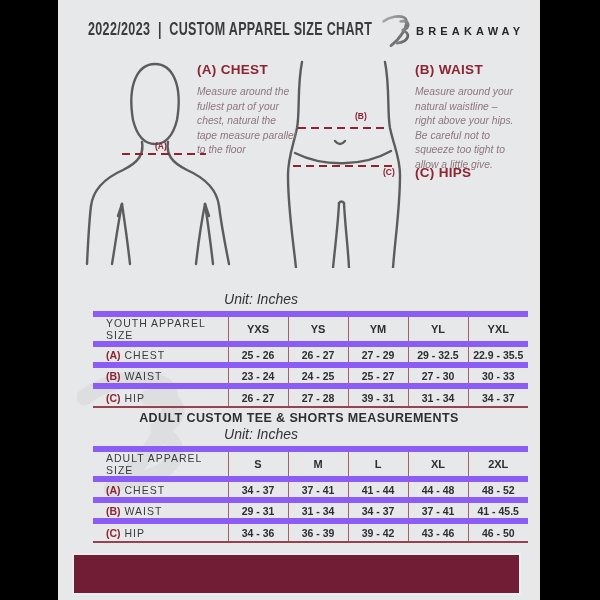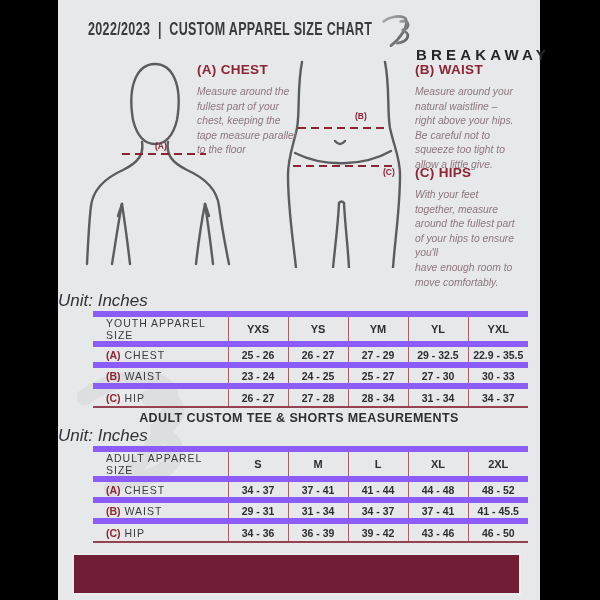--- a/index.html
+++ b/index.html
@@ -15,37 +15,37 @@
     background:#e7e8ea;
   }
   .abs{position:absolute;}
   
   .doc-title{
     left:30px;top:18px;
     font-size:19px;font-weight:700;color:#3b3b3d;letter-spacing:.5px;
     transform:scaleX(.66);transform-origin:left top;white-space:pre;
   }
   .brand{
-    left:358px;top:25px;font-size:15px;font-weight:700;color:#262627;
-    letter-spacing:4.2px;white-space:nowrap;margin-top:21px;
+    left:358px;top:25px;font-size:11px;font-weight:700;color:#262627;
+    letter-spacing:4.2px;white-space:nowrap;
   }
   .logo{left:323px;top:14px;}
   
   .g-head{font-size:13.5px;font-weight:700;color:#8c2433;letter-spacing:.3px;white-space:nowrap;}
   .g-body{
     font-size:10.3px;font-style:italic;color:#8d767c;line-height:1.42;
     white-space:pre-line;
   }
   .marker{font-size:8.5px;font-weight:700;color:#8c2433;}
   .figure svg{display:block;}
   .fig-stroke{fill:none;stroke:#5b5c5e;stroke-width:2.4;stroke-linecap:round;}
   .dashline line{stroke:#8c2433;stroke-width:2.2;}
   
   .sec-title{left:0;width:482px;text-align:center;font-size:12.5px;font-weight:700;color:#2f2f33;letter-spacing:.4px;}
-  .sec-unit{left:0;width:406px;font-size:17px;font-style:italic;color:#333337;}
+  .sec-unit{left:0;width:406px;text-align:center;font-size:14px;font-style:italic;color:#333337;}
   
   table.size{
     border-collapse:collapse;table-layout:fixed;width:435px;
     font-family:"Liberation Sans", sans-serif;
   }
   table.size td{
     border-top:6px solid #8b5cf6;text-align:center;vertical-align:middle;
     font-size:10.5px;color:#2e2e32;padding:0;
   }
   table.size tr:last-child td{border-bottom:2px solid #954251;}
@@ -136,40 +136,33 @@
     <line x1="1" y1="2" x2="105" y2="2" stroke-dasharray="8 5"></line>
   </svg>
 
   <span class="abs marker" style="left:97px;top:141px;">(A)</span>
   <span class="abs marker" style="left:297px;top:111px;">(B)</span>
   <span class="abs marker" style="left:325px;top:167px;">(C)</span>
 
   <div class="abs g-head" style="left:139px;top:62px;">(A) CHEST</div>
   <div class="abs g-body" style="left:139px;top:85px;width:122px;">Measure around the
 fullest part of your
-chest, keeping the
+chest, natural the
 tape measure parallel
 to the floor</div>
 
   <div class="abs g-head" style="left:357px;top:62px;">(B) WAIST</div>
   <div class="abs g-body" style="left:357px;top:85px;width:124px;">Measure around your
 natural waistline –
 right above your hips.
 Be careful not to
 squeeze too tight to
 allow a little give.</div>
 
   <div class="abs g-head" style="left:357px;top:165px;">(C) HIPS</div>
-  <div class="abs g-body" style="left:357px;top:188px;width:126px;">With your feet
-together, measure
-around the fullest part
-of your hips to ensure
-you'll
-have enough room to
-move comfortably.</div>
 
   <div class="abs sec-unit" style="top:291px;">Unit: Inches</div>
 
   <table class="size abs youth-table">
     <colgroup>
         <col style="width:135px">
         <col style="width:60px">
         <col style="width:60px">
         <col style="width:60px">
         <col style="width:60px">
@@ -197,21 +190,21 @@
       <td class="val">23 - 24</td>
       <td class="val">24 - 25</td>
       <td class="val">25 - 27</td>
       <td class="val">27 - 30</td>
       <td class="val">30 - 33</td>
     </tr>
     <tr>
       <td class="lbl"><span class="key">(C)</span> <span>HIP</span></td>
       <td class="val">26 - 27</td>
       <td class="val">27 - 28</td>
-      <td class="val">28 - 34</td>
+      <td class="val">39 - 31</td>
       <td class="val">31 - 34</td>
       <td class="val">34 - 37</td>
     </tr>
   </tbody>
     </table>
 
   <div class="abs sec-title" style="top:411px;">ADULT CUSTOM TEE &amp; SHORTS MEASUREMENTS</div>
   <div class="abs sec-unit" style="top:426px;">Unit: Inches</div>
 
   <table class="size abs adult-table">

